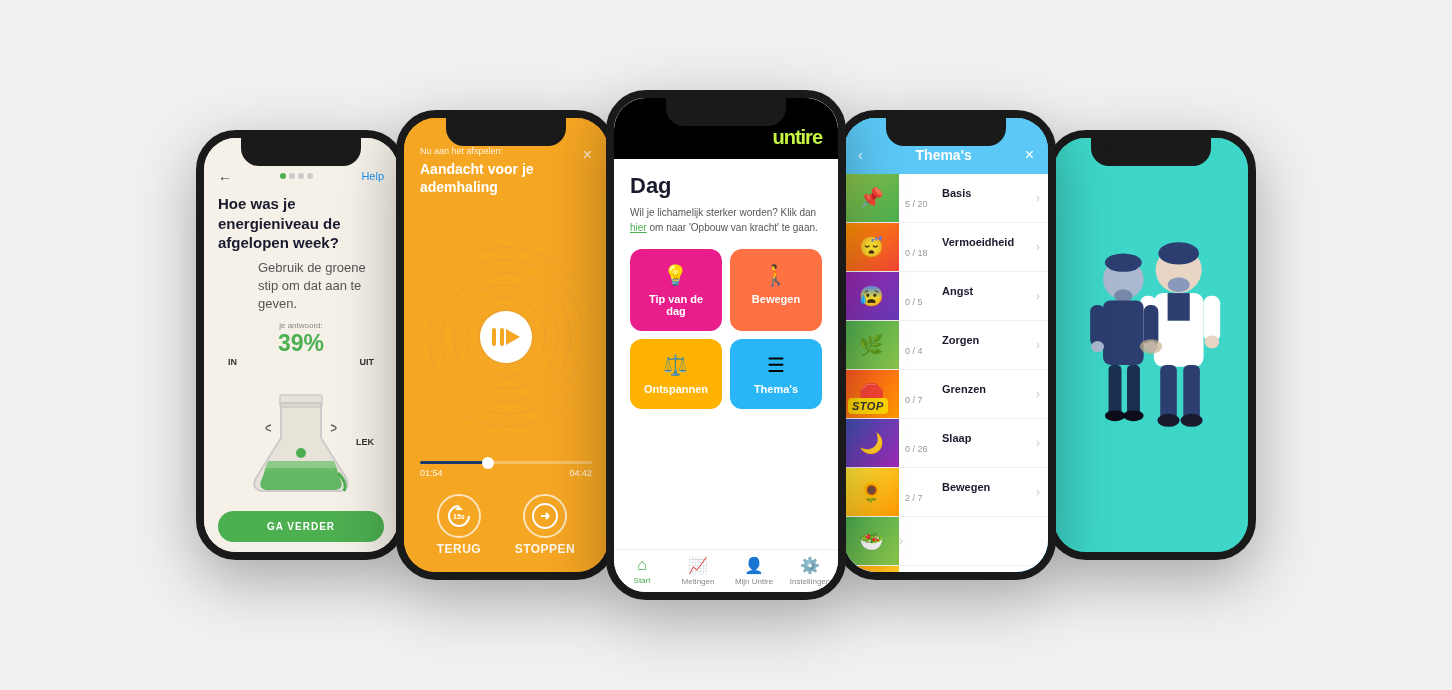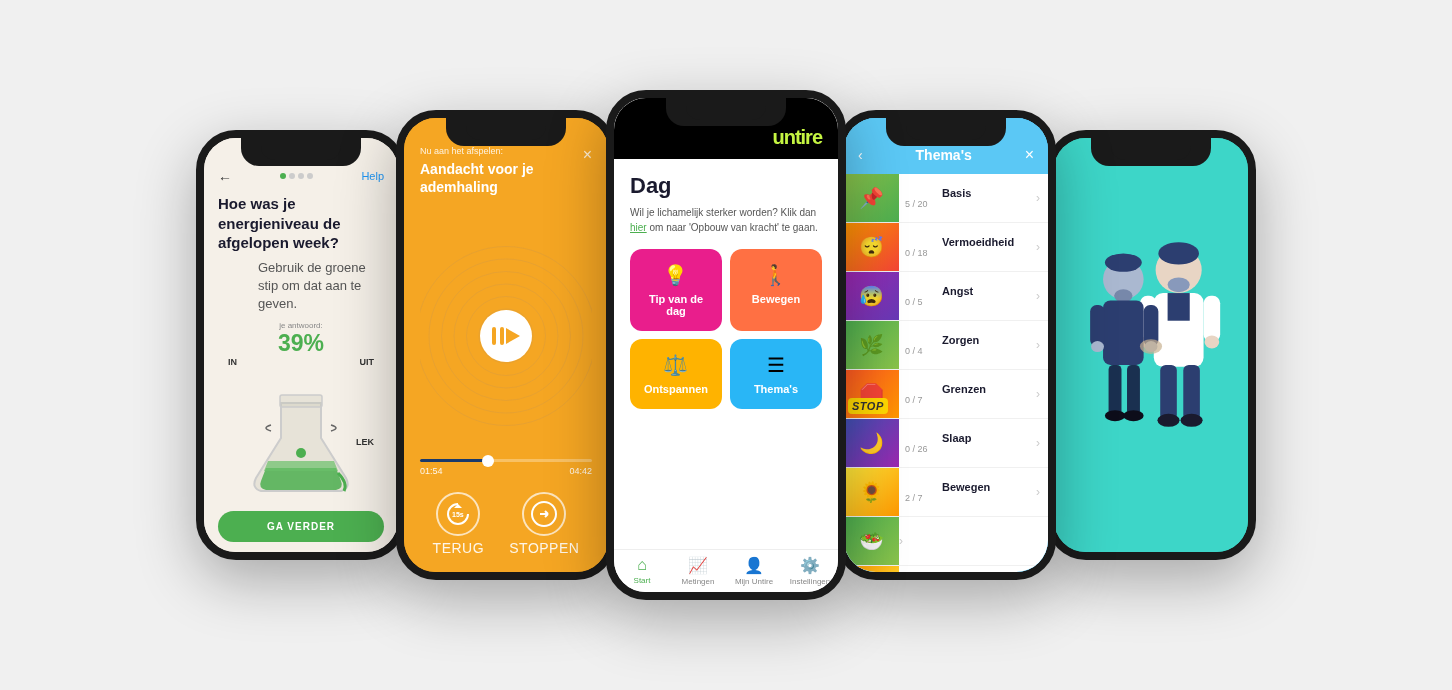--- a/index.html
+++ b/index.html
@@ -314,23 +314,23 @@
       border: 2px solid rgba(255,255,255,0.7);
       border-radius: 50%;
       display: flex;
       align-items: center;
       justify-content: center;
       color: white;
       font-size: 11px;
       font-weight: 600;
     }
     .p2-control-label {
-      font-size: 14px;
+      font-size: 12px;
       color: rgba(255,255,255,0.9);
-      font-weight: 400;
+      font-weight: 700;
       letter-spacing: 0.5px;
     }
 
     
     .p3-content {
       height: 100%;
       display: flex;
       flex-direction: column;
       background: #fff;
     }

